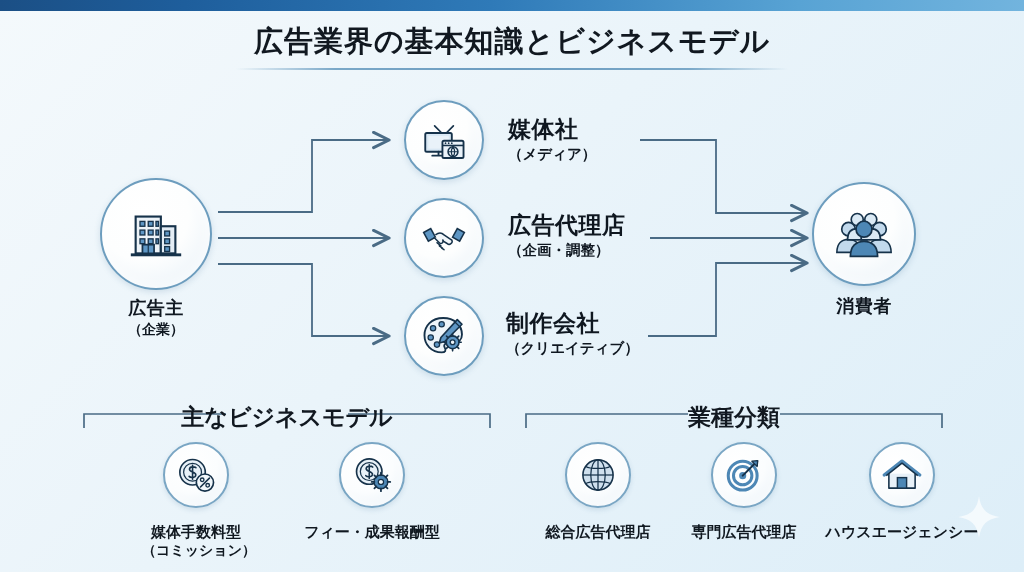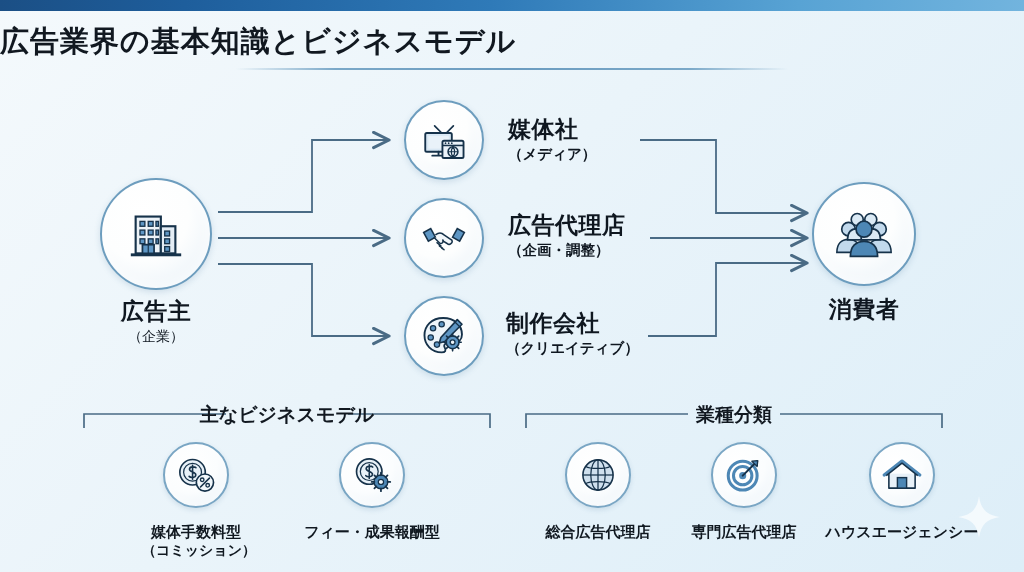--- a/index.html
+++ b/index.html
@@ -12,21 +12,21 @@
   #stage{ position:relative; width:1024px; height:572px; }
 
   
   .topbar{
     position:absolute; left:0; top:0; width:1024px; height:11px;
     background:linear-gradient(90deg,#1b4f85 0%,#1e5e9c 18%,#2f7ab8 48%,#58a3d4 78%,#72b4de 100%);
   }
 
   
   .title{
-    position:absolute; left:0; top:22px; width:1024px; text-align:left;
+    position:absolute; left:0; top:22px; width:1024px; text-align:center;
     font-size:29px; font-weight:bold; color:#111820; letter-spacing:1px;
   }
   .title-rule{
     position:absolute; left:236px; top:68px; width:552px; height:2px;
     background:linear-gradient(90deg,rgba(120,165,200,0) 0%,#7aa8c8 18%,#6b9cc0 50%,#7aa8c8 82%,rgba(120,165,200,0) 100%);
   }
 
   
   .node{ position:absolute; }
   .circle{
@@ -34,36 +34,36 @@
     background:radial-gradient(circle at 38% 32%,#ffffff 0%,#fdfefe 46%,#eef5fa 78%,#e2eef7 100%);
     border:2px solid #6d9dbe;
     box-shadow:0 2px 6px rgba(60,110,150,.18), inset 0 0 16px rgba(255,255,255,.9);
     display:flex; align-items:center; justify-content:center;
   }
   .node-label{
     position:absolute; text-align:center; width:220px; left:50%;
     transform:translateX(-50%);
     color:#0f1720;
   }
-  .node-label .nm{ font-size:23px; font-weight:bold; letter-spacing:.5px; white-space:nowrap; }
-  .node-label .sub{ font-size:14px; font-weight:normal; margin-top:1px; white-space:nowrap; }
+  .node-label .nm{ font-size:18px; font-weight:bold; letter-spacing:.5px; white-space:nowrap; }
+  .node-label .sub{ font-size:14px; font-weight:bold; margin-top:1px; white-space:nowrap; }
 
   
   .side-label{ position:absolute; text-align:left; color:#0f1720; }
   .side-label .nm{ font-size:23px; font-weight:bold; white-space:nowrap; letter-spacing:.5px;}
   .side-label .sub{ font-size:14.5px; font-weight:bold; white-space:nowrap; margin-top:0px;}
 
   
   svg.wires{ position:absolute; left:0; top:0; width:1024px; height:572px; pointer-events:none; }
 
   
   .panel{ position:absolute; }
   .panel-title{
     position:absolute; top:-11px; left:50%; transform:translateX(-50%);
-    font-size:19px; font-weight:bold; color:#111820; white-space:nowrap;
+    font-size:23px; font-weight:bold; color:#111820; white-space:nowrap;
     padding:0 12px;
   }
   .panel-bracket{ position:absolute; left:0; top:0; width:100%; height:100%; }
 
   .chip{ position:absolute; text-align:center; }
   .chip .c{
     width:66px; height:66px; margin:0 auto; border-radius:50%;
     background:radial-gradient(circle at 38% 32%,#ffffff 0%,#fbfdfe 50%,#eef5fa 80%,#e3eff7 100%);
     border:2px solid #7aa6c4;
     box-shadow:0 2px 5px rgba(60,110,150,.16), inset 0 0 12px rgba(255,255,255,.85);

